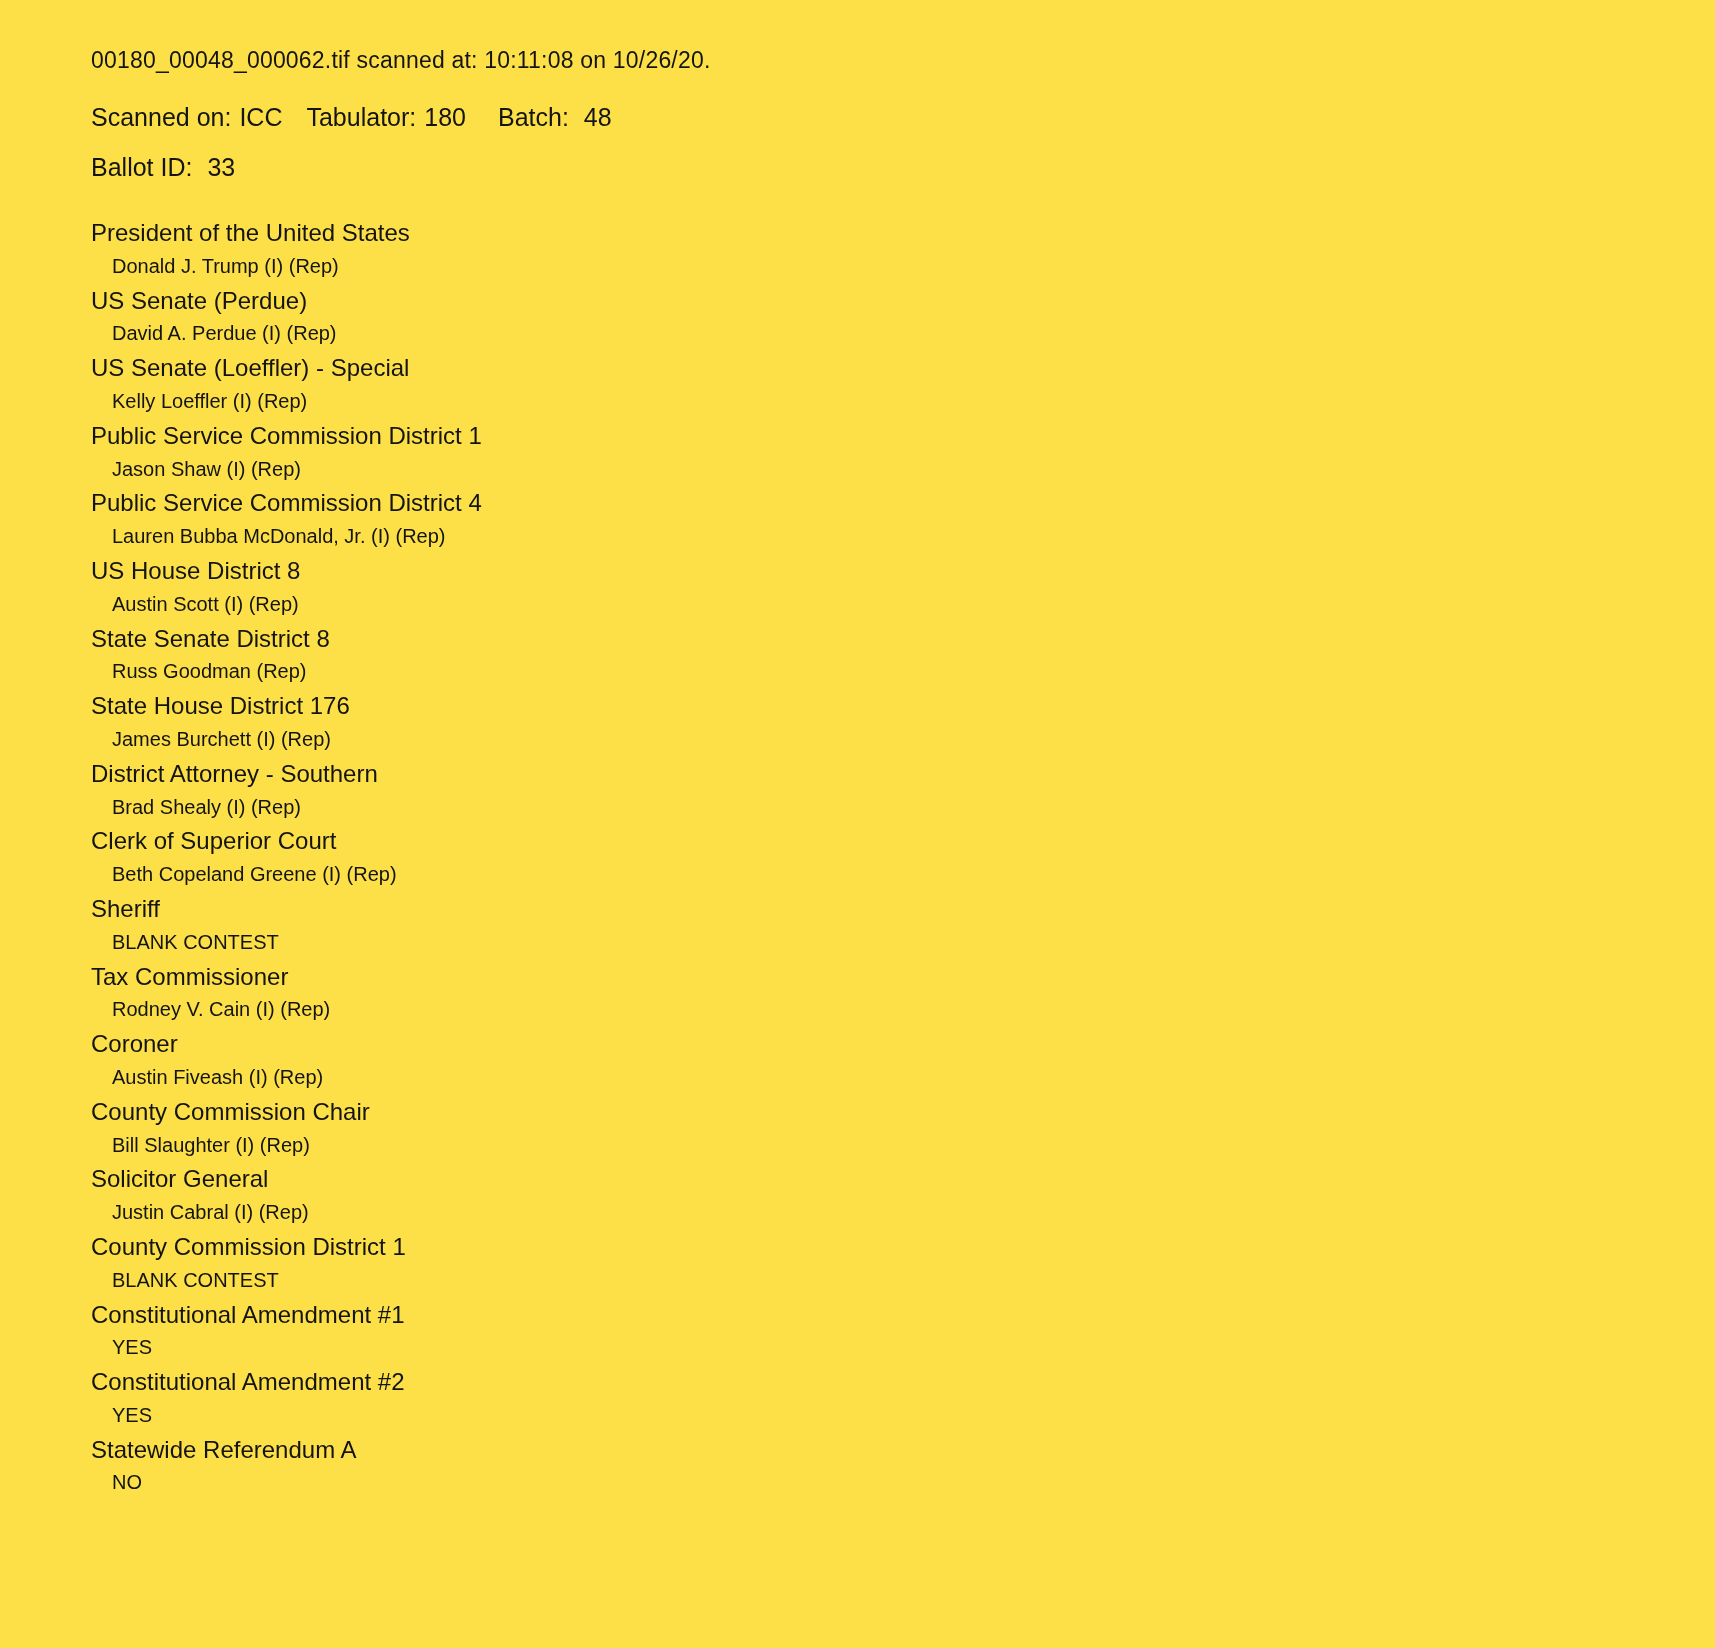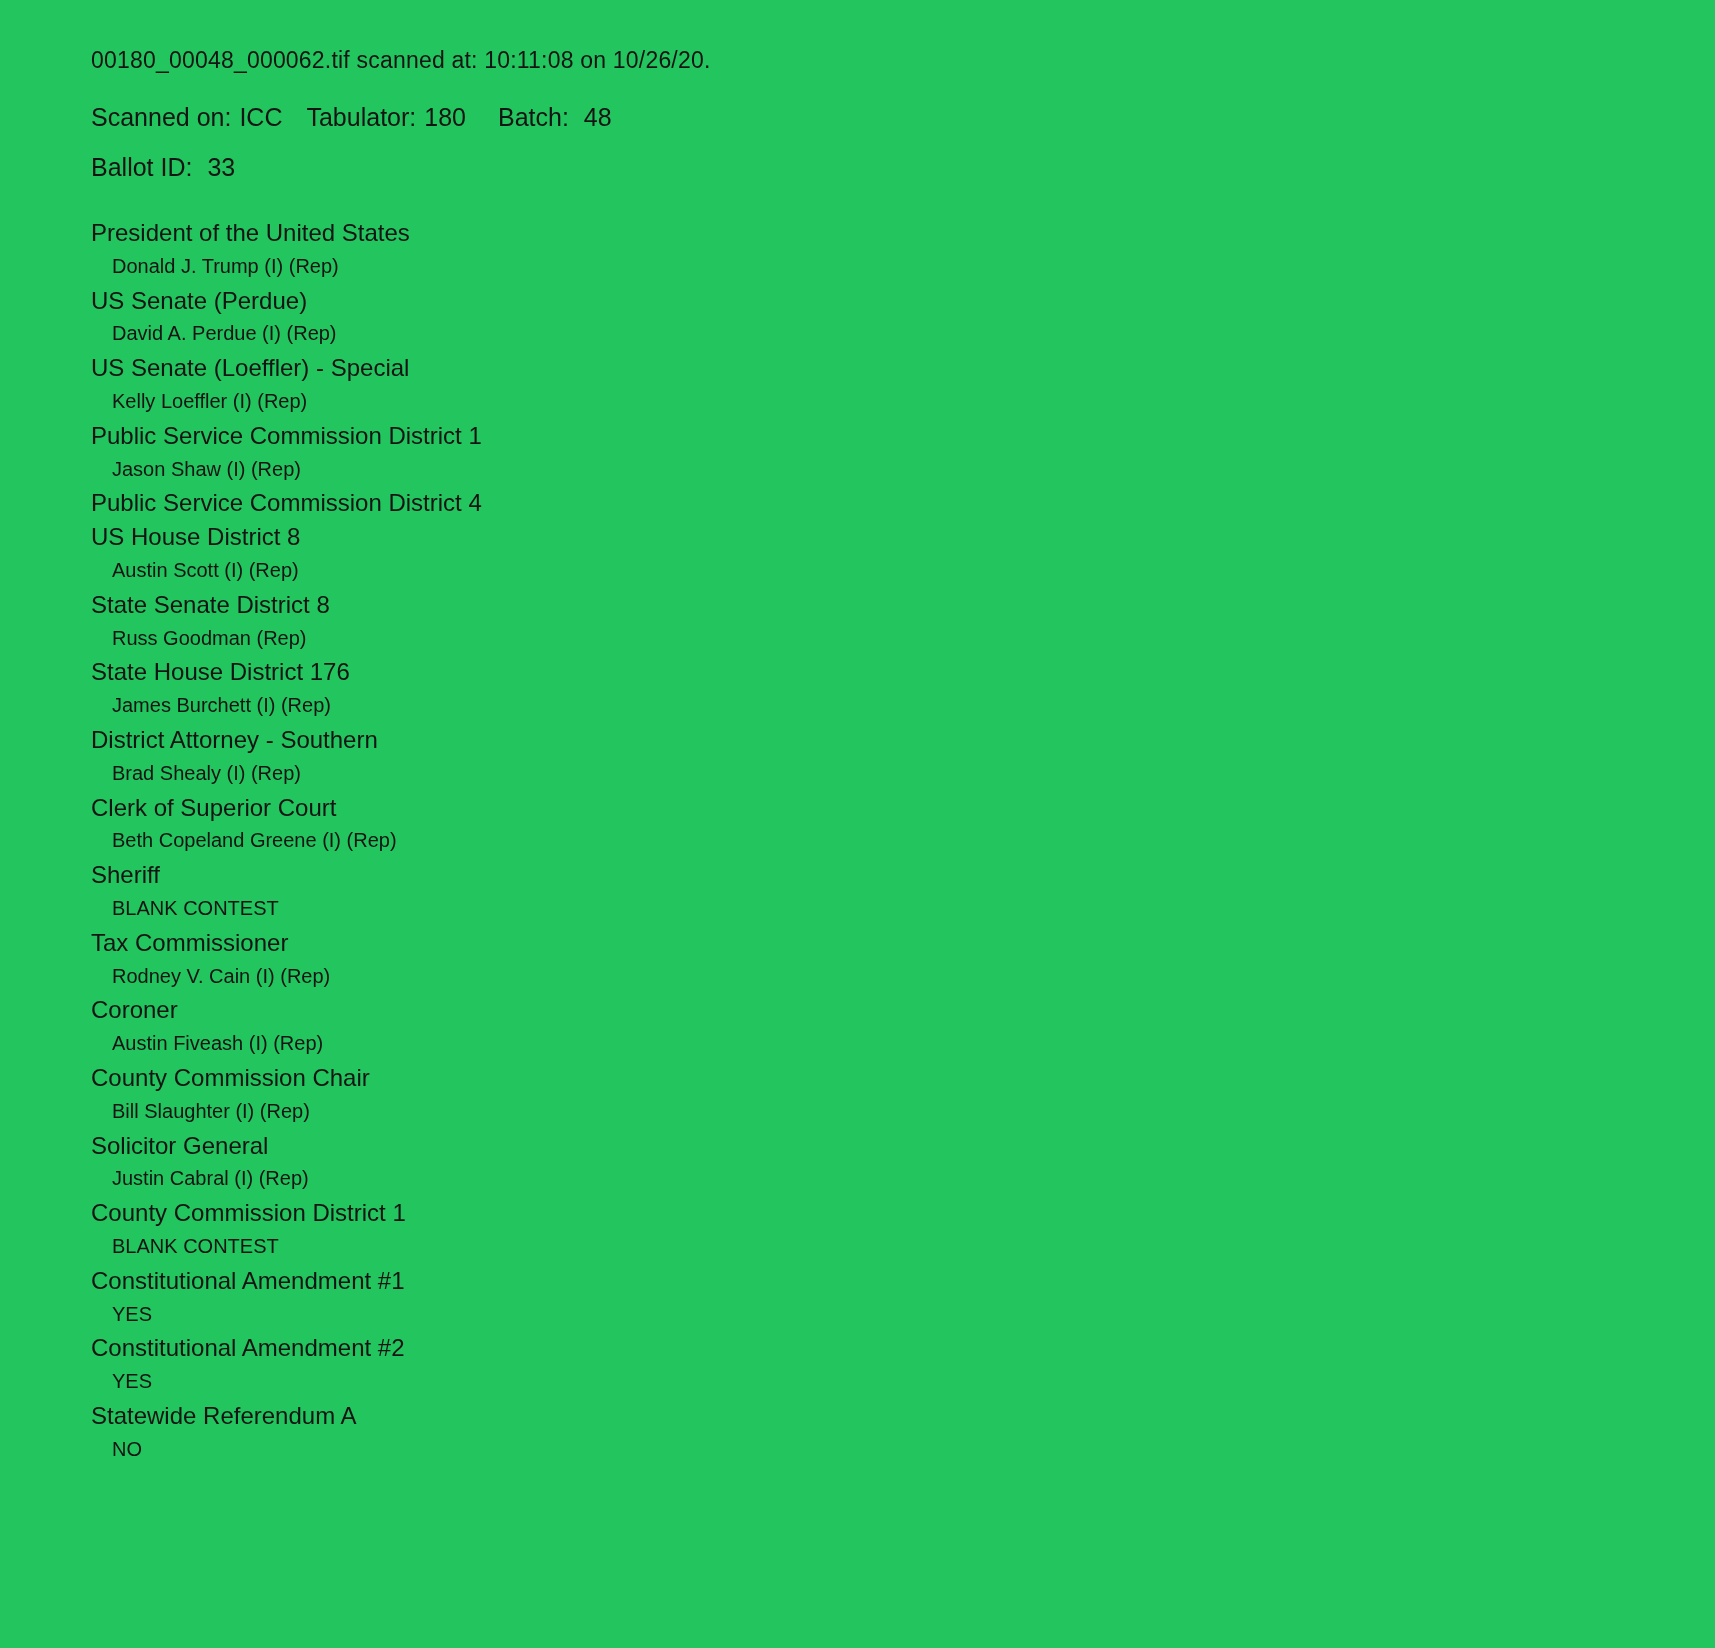--- a/index.html
+++ b/index.html
@@ -5,21 +5,21 @@
   * { box-sizing: border-box; }
   html, body {
     margin: 0;
     padding: 0;
     background: #ffffff;
   }
   .page {
     position: relative;
     width: 1715px;
     height: 1648px;
-    background: #22c55e;
+    background: #fde047;
     color: #141414;
     font-family: "Liberation Sans", sans-serif;
     overflow: hidden;
     padding: 43px 40px 0 91px;
   }
   .scan-line {
     font-size: 23px;
     line-height: 34px;
     letter-spacing: 0.2px;
     white-space: nowrap;
@@ -86,20 +86,21 @@
     <div class="contest-selection">Kelly Loeffler (I) (Rep)</div>
   </div>
 
   <div class="contest-row">
     <div class="contest-title">Public Service Commission District 1</div>
     <div class="contest-selection">Jason Shaw (I) (Rep)</div>
   </div>
 
   <div class="contest-row">
     <div class="contest-title">Public Service Commission District 4</div>
+    <div class="contest-selection">Lauren Bubba McDonald, Jr. (I) (Rep)</div>
   </div>
 
   <div class="contest-row">
     <div class="contest-title">US House District 8</div>
     <div class="contest-selection">Austin Scott (I) (Rep)</div>
   </div>
 
   <div class="contest-row">
     <div class="contest-title">State Senate District 8</div>
     <div class="contest-selection">Russ Goodman (Rep)</div>

